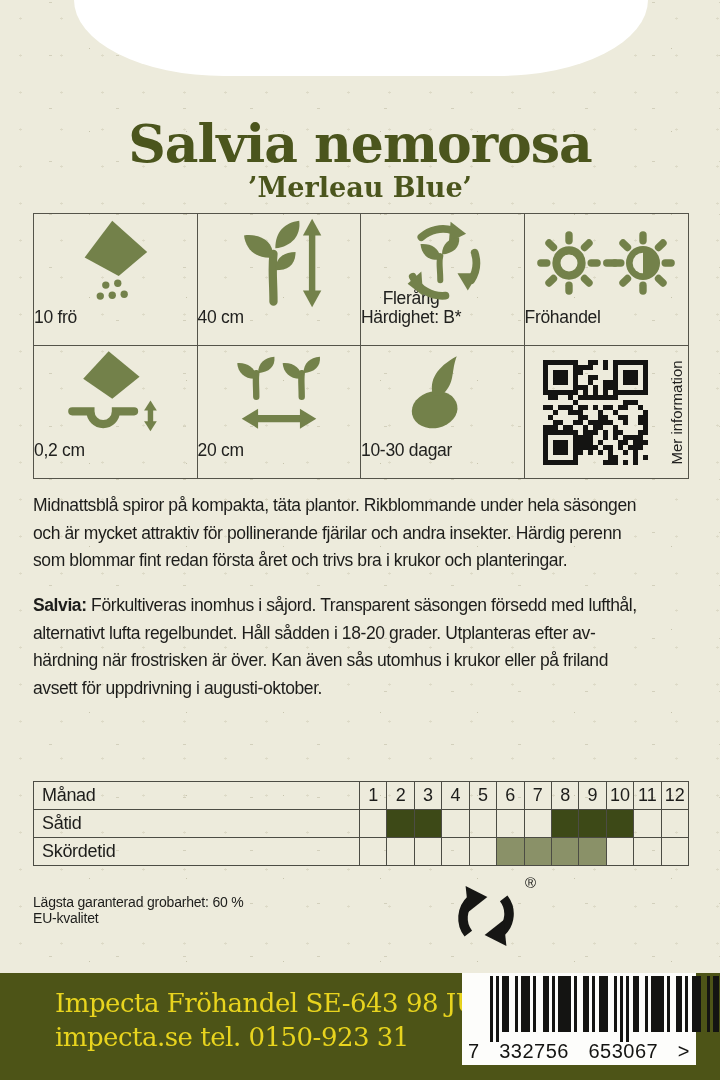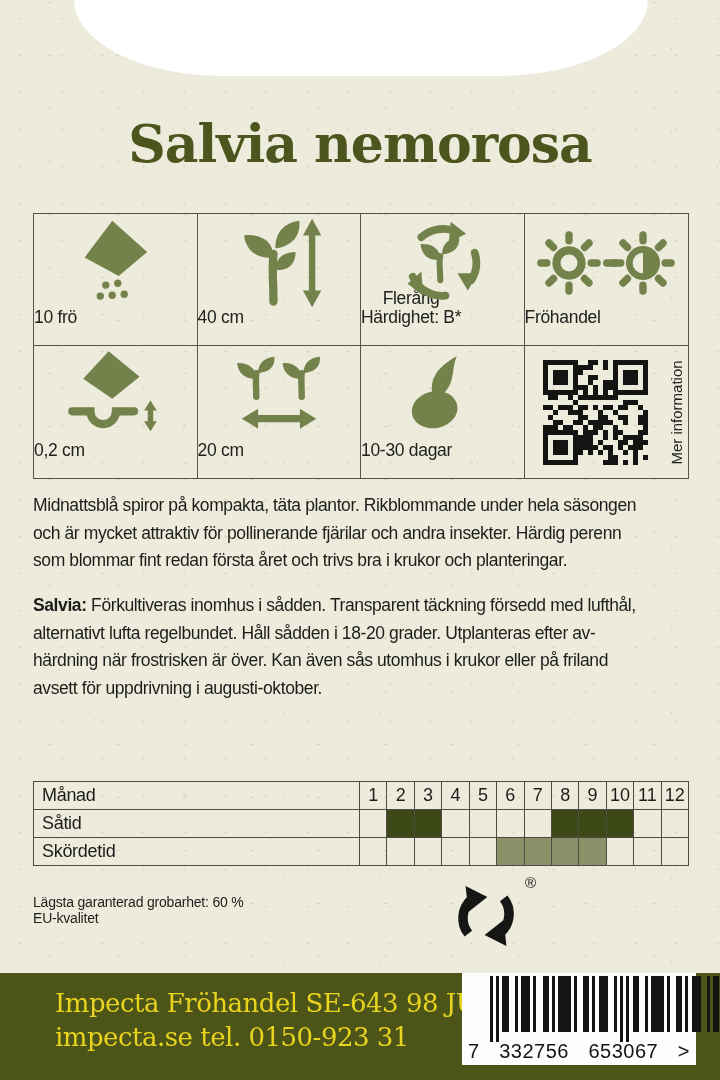--- a/index.html
+++ b/index.html
@@ -123,20 +123,21 @@
   }
 </style>
 </head>
 <body>
 
 <div class="packet">
 
   <div class="cutout"></div>
 
   <div class="title">Salvia nemorosa</div>
+  <div class="subtitle">’Merleau Blue’</div>
 
   <div class="grid">
 
     <div class="cell">
       <span class="ic">
         <svg width="92" height="92" viewBox="0 0 100 100" fill="#73814a">
           <polygon points="47,4 85,38 54,64 17,44"></polygon>
           <circle cx="40" cy="74" r="4"></circle>
             <circle cx="53" cy="72" r="4"></circle>
           <circle cx="34" cy="86" r="4"></circle>
@@ -507,21 +508,21 @@
 
   </div>
 
   <p class="body-par p1">
     <span class="lines">Midnattsblå spiror på kompakta, täta plantor. Rikblommande under hela säsongen
 och är mycket attraktiv för pollinerande fjärilar och andra insekter. Härdig perenn
 som blommar fint redan första året och trivs bra i krukor och planteringar.</span>
   </p>
 
   <p class="body-par p2">
-    <b>Salvia:</b><span> Förkultiveras inomhus i sådden. Transparent täckning försedd med lufthål,</span>
+    <b>Salvia:</b><span> Förkultiveras inomhus i såjord. Transparent säsongen försedd med lufthål,</span>
     <span class="lines">alternativt lufta regelbundet. Håll sådden i 18-20 grader. Utplanteras efter av-
 härdning när frostrisken är över. Kan även sås utomhus i krukor eller på friland
 avsett för uppdrivning i augusti-oktober.</span>
   </p>
 
   <div class="calendar" id="calendar">
       <div class="cal-row">
         <div class="cal-label">Månad</div>
         <div class="cal-cell">1</div>
         <div class="cal-cell">2</div>

